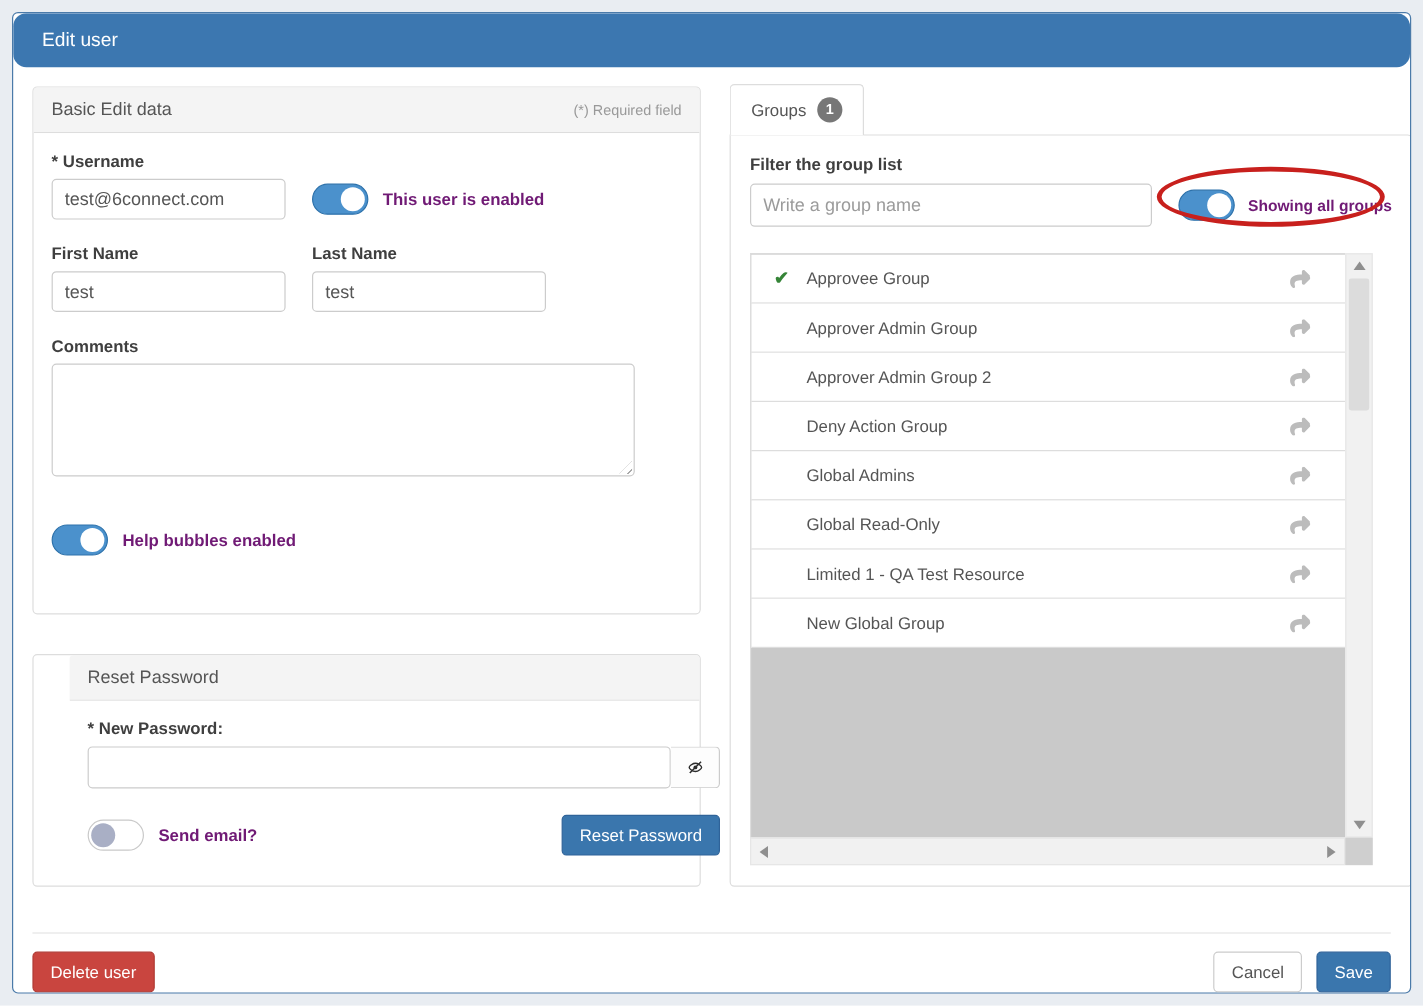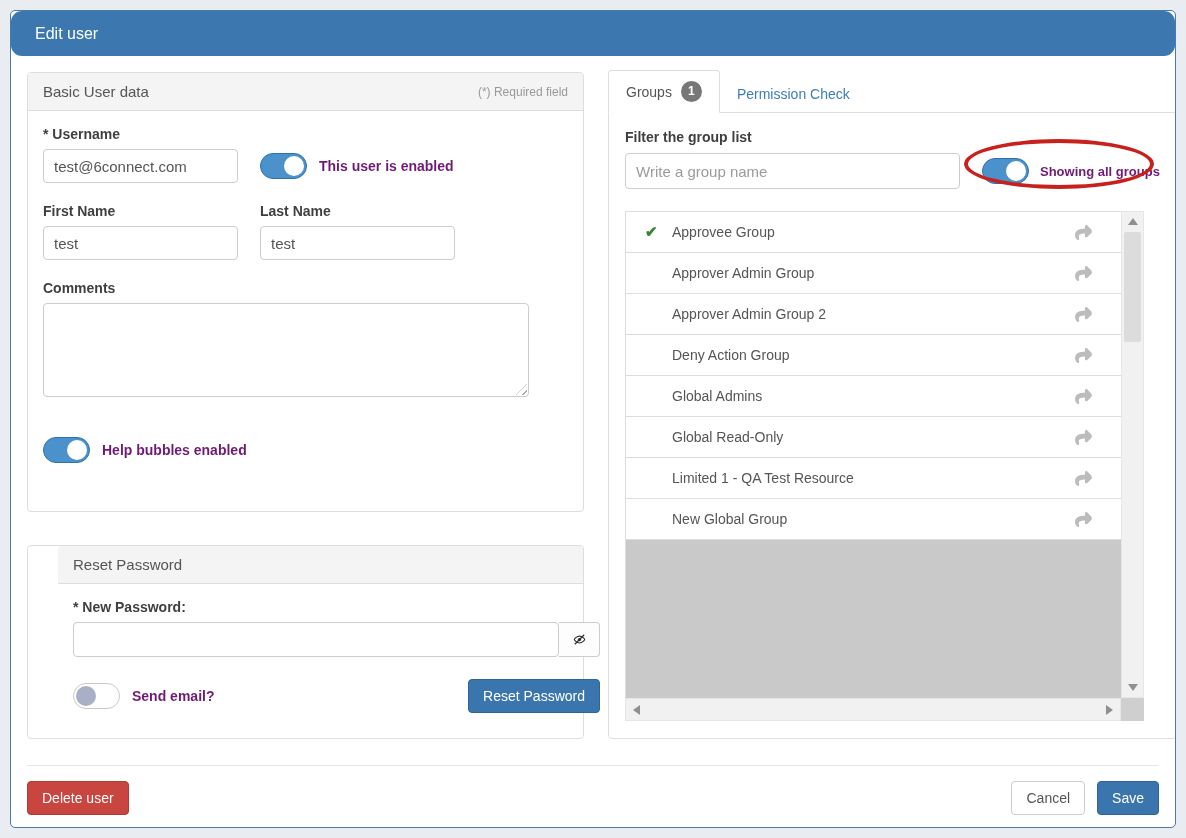--- a/index.html
+++ b/index.html
@@ -284,21 +284,21 @@
   .tri.up { border-left: 5px solid transparent; border-right: 5px solid transparent; border-bottom: 7px solid #8f8f8f; }
   .tri.down { border-left: 5px solid transparent; border-right: 5px solid transparent; border-top: 7px solid #8f8f8f; }
   .tri.left { border-top: 5px solid transparent; border-bottom: 5px solid transparent; border-right: 7px solid #8f8f8f; }
   .tri.right { border-top: 5px solid transparent; border-bottom: 5px solid transparent; border-left: 7px solid #8f8f8f; }
 
   
   .modal-footer {
     flex: 0 0 auto;
     margin: 0 16px;
     border-top: 1px solid #e5e5e5;
-    padding: 15px 0 12px 0;
+    padding: 15px 0 0 0;
     display: flex;
     justify-content: space-between;
     align-items: center;
   }
   .footer-right { display: flex; gap: 12px; }
 </style>
 </head>
 <body>
 
 <div class="modal">
@@ -306,21 +306,21 @@
   <div class="modal-header">
     <span>Edit user</span>
   </div>
 
   <div class="modal-body">
 
     <div class="col-left">
 
       <div class="panel panel-basic">
         <div class="panel-heading">
-          <span>Basic User data</span>
+          <span>Basic Edit data</span>
           <span class="required-note">(*) Required field</span>
         </div>
         <div class="panel-body">
 
           <label class="field-label">* Username</label>
           <div class="row-flex username-row">
             <input type="text" class="input-232" value="test@6connect.com" style="">
             <span class="switch toggle-gap on">
                 <span class="knob"></span>
               </span>
@@ -384,23 +384,20 @@
 
     </div>
 
     <div class="col-right">
 
       <div class="tabs">
         <div class="tab active">
           <span>Groups</span>
           <span class="tab-badge">1</span>
         </div>
-        <div class="tab link">
-          <span>Permission Check</span>
-        </div>
       </div>
 
       <div class="tab-content">
 
         <label class="field-label filter-label">Filter the group list</label>
 
         <div class="filter-row">
           <input type="text" class="filter-input" placeholder="Write a group name" style="">
           <span class="switch toggle-gap on">
               <span class="knob"></span>

